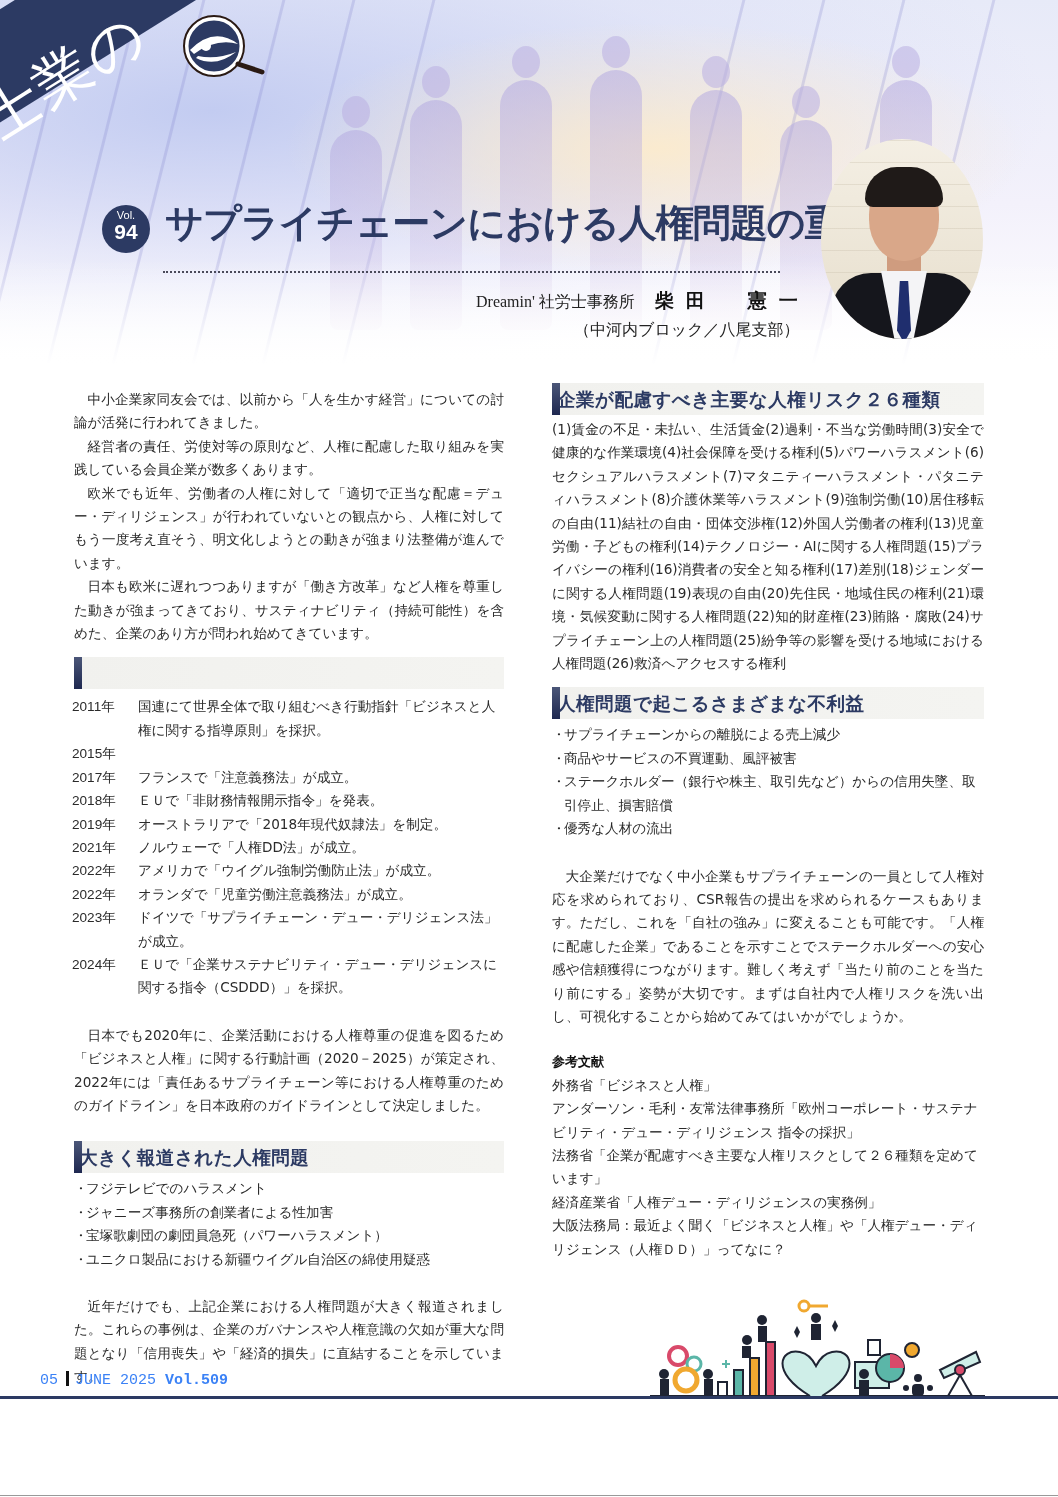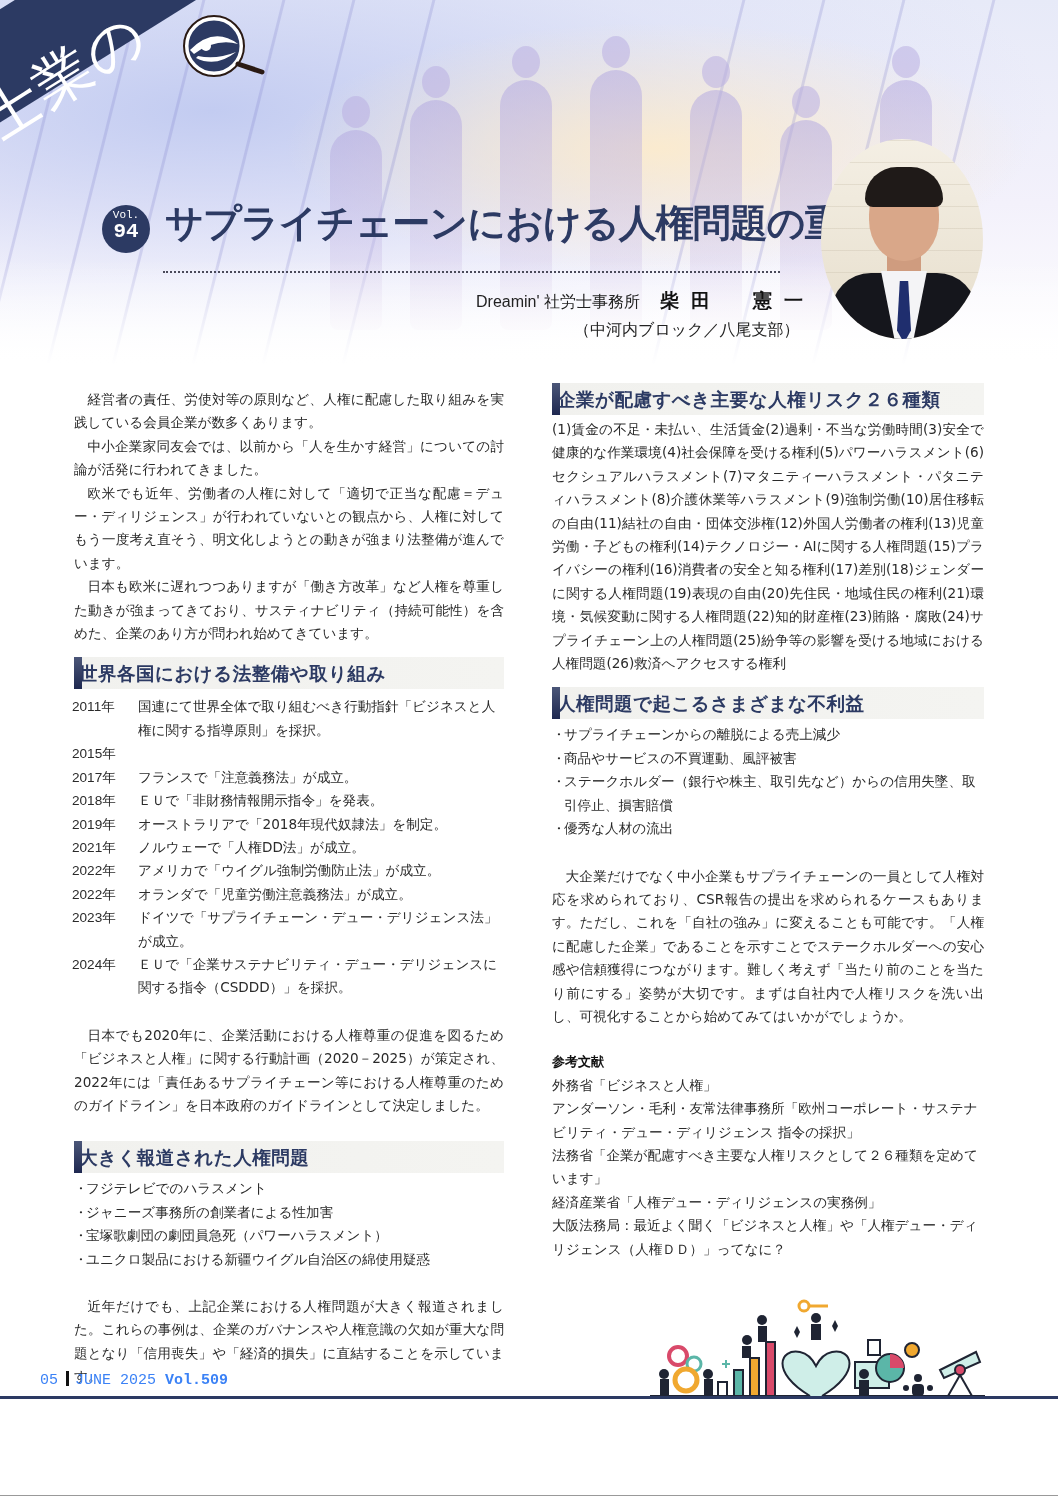--- a/index.html
+++ b/index.html
@@ -27,31 +27,31 @@
   .band-title {
     position: absolute; left: 8px; top: 80px; color: #ffffff;
     font-family: "DejaVu Serif", "Liberation Serif", serif; font-size: 58px; font-weight: normal;
     transform: rotate(-32deg); transform-origin: left bottom; letter-spacing: 2px; white-space: nowrap;
   }
   .magnifier { position: absolute; left: 176px; top: 10px; width: 90px; height: 80px; }
 
   
   .vol-badge {
     position: absolute; left: 102px; top: 205px; width: 48px; height: 48px; border-radius: 50%;
-    background: #2c3a63; color: #fff; text-align: center; font-family: Liberation Mono, monospace;
+    background: #2c3a63; color: #fff; text-align: center; font-family: Liberation Sans, sans-serif;
   }
   .vol-badge .vol-label { display: block; font-size: 11px; margin-top: 5px; line-height: 11px; }
   .vol-badge .vol-num { display: block; font-size: 21px; line-height: 22px; font-weight: bold; }
   .main-title {
     position: absolute; left: 165px; top: 198px; font-size: 38px; font-weight: bold; color: #2c3a63;
     letter-spacing: -1px; white-space: nowrap; font-family: "DejaVu Sans", sans-serif;
   }
   .title-rule { position: absolute; left: 163px; top: 271px; width: 617px; border-top: 2px dotted #4a4a5a; }
   .author-line { position: absolute; left: 476px; top: 288px; font-size: 16px; color: #222; white-space: nowrap; }
-  .author-line .org { font-family: Liberation Sans, sans-serif; }
+  .author-line .org { font-family: Liberation Serif, serif; }
   .author-line .name { font-weight: bold; font-size: 19px; margin-left: 20px; letter-spacing: 12px; color: #111; }
   .author-branch { position: absolute; left: 574px; top: 320px; font-size: 16px; color: #222; white-space: nowrap; }
 
   
   .portrait {
     position: absolute; left: 821px; top: 139px; width: 162px; height: 200px; border-radius: 50%; overflow: hidden;
     background: linear-gradient(180deg, #f4efe4 0%, #ece5d6 60%, #e6ddca 100%);
   }
   .portrait .bricks { position: absolute; inset: 0; background:
       repeating-linear-gradient(0deg, rgba(200,190,170,0.35) 0px, rgba(200,190,170,0.35) 1px, transparent 1px, transparent 22px); }
@@ -146,28 +146,27 @@
   <div class="bricks"></div>
   <div class="suit"></div>
   <div class="neck"></div>
   <div class="shirt"></div>
   <div class="tie"></div>
   <div class="head"></div>
   <div class="hair"></div>
 </div>
 
 <div class="col col-left">
+  <p class="para">中小企業家同友会では、以前から「人を生かす経営」についての討論が活発に行われてきました。</p>
   <p class="para">経営者の責任、労使対等の原則など、人権に配慮した取り組みを実践している会員企業が数多くあります。</p>
-  <p class="para">中小企業家同友会では、以前から「人を生かす経営」についての討論が活発に行われてきました。</p>
   <p class="para">欧米でも近年、労働者の人権に対して「適切で正当な配慮＝デュー・ディリジェンス」が行われていないとの観点から、人権に対してもう一度考え直そう、明文化しようとの動きが強まり法整備が進んでいます。</p>
   <p class="para">日本も欧米に遅れつつありますが「働き方改革」など人権を尊重した動きが強まってきており、サスティナビリティ（持続可能性）を含めた、企業のあり方が問われ始めてきています。</p>
 
   <div class="sec-head" style="margin-top:12px">
     <span class="bar"></span>
-    <span class="label">世界各国における法整備や取り組み</span>
   </div>
   <div class="timeline">
     <div class="tl-row">
         <span class="tl-year">2011年</span>
         <span class="tl-text">国連にて世界全体で取り組むべき行動指針「ビジネスと人権に関する指導原則」を採択。</span>
       </div>
     <div class="tl-row">
         <span class="tl-year">2015年</span>
       </div>
     <div class="tl-row">

